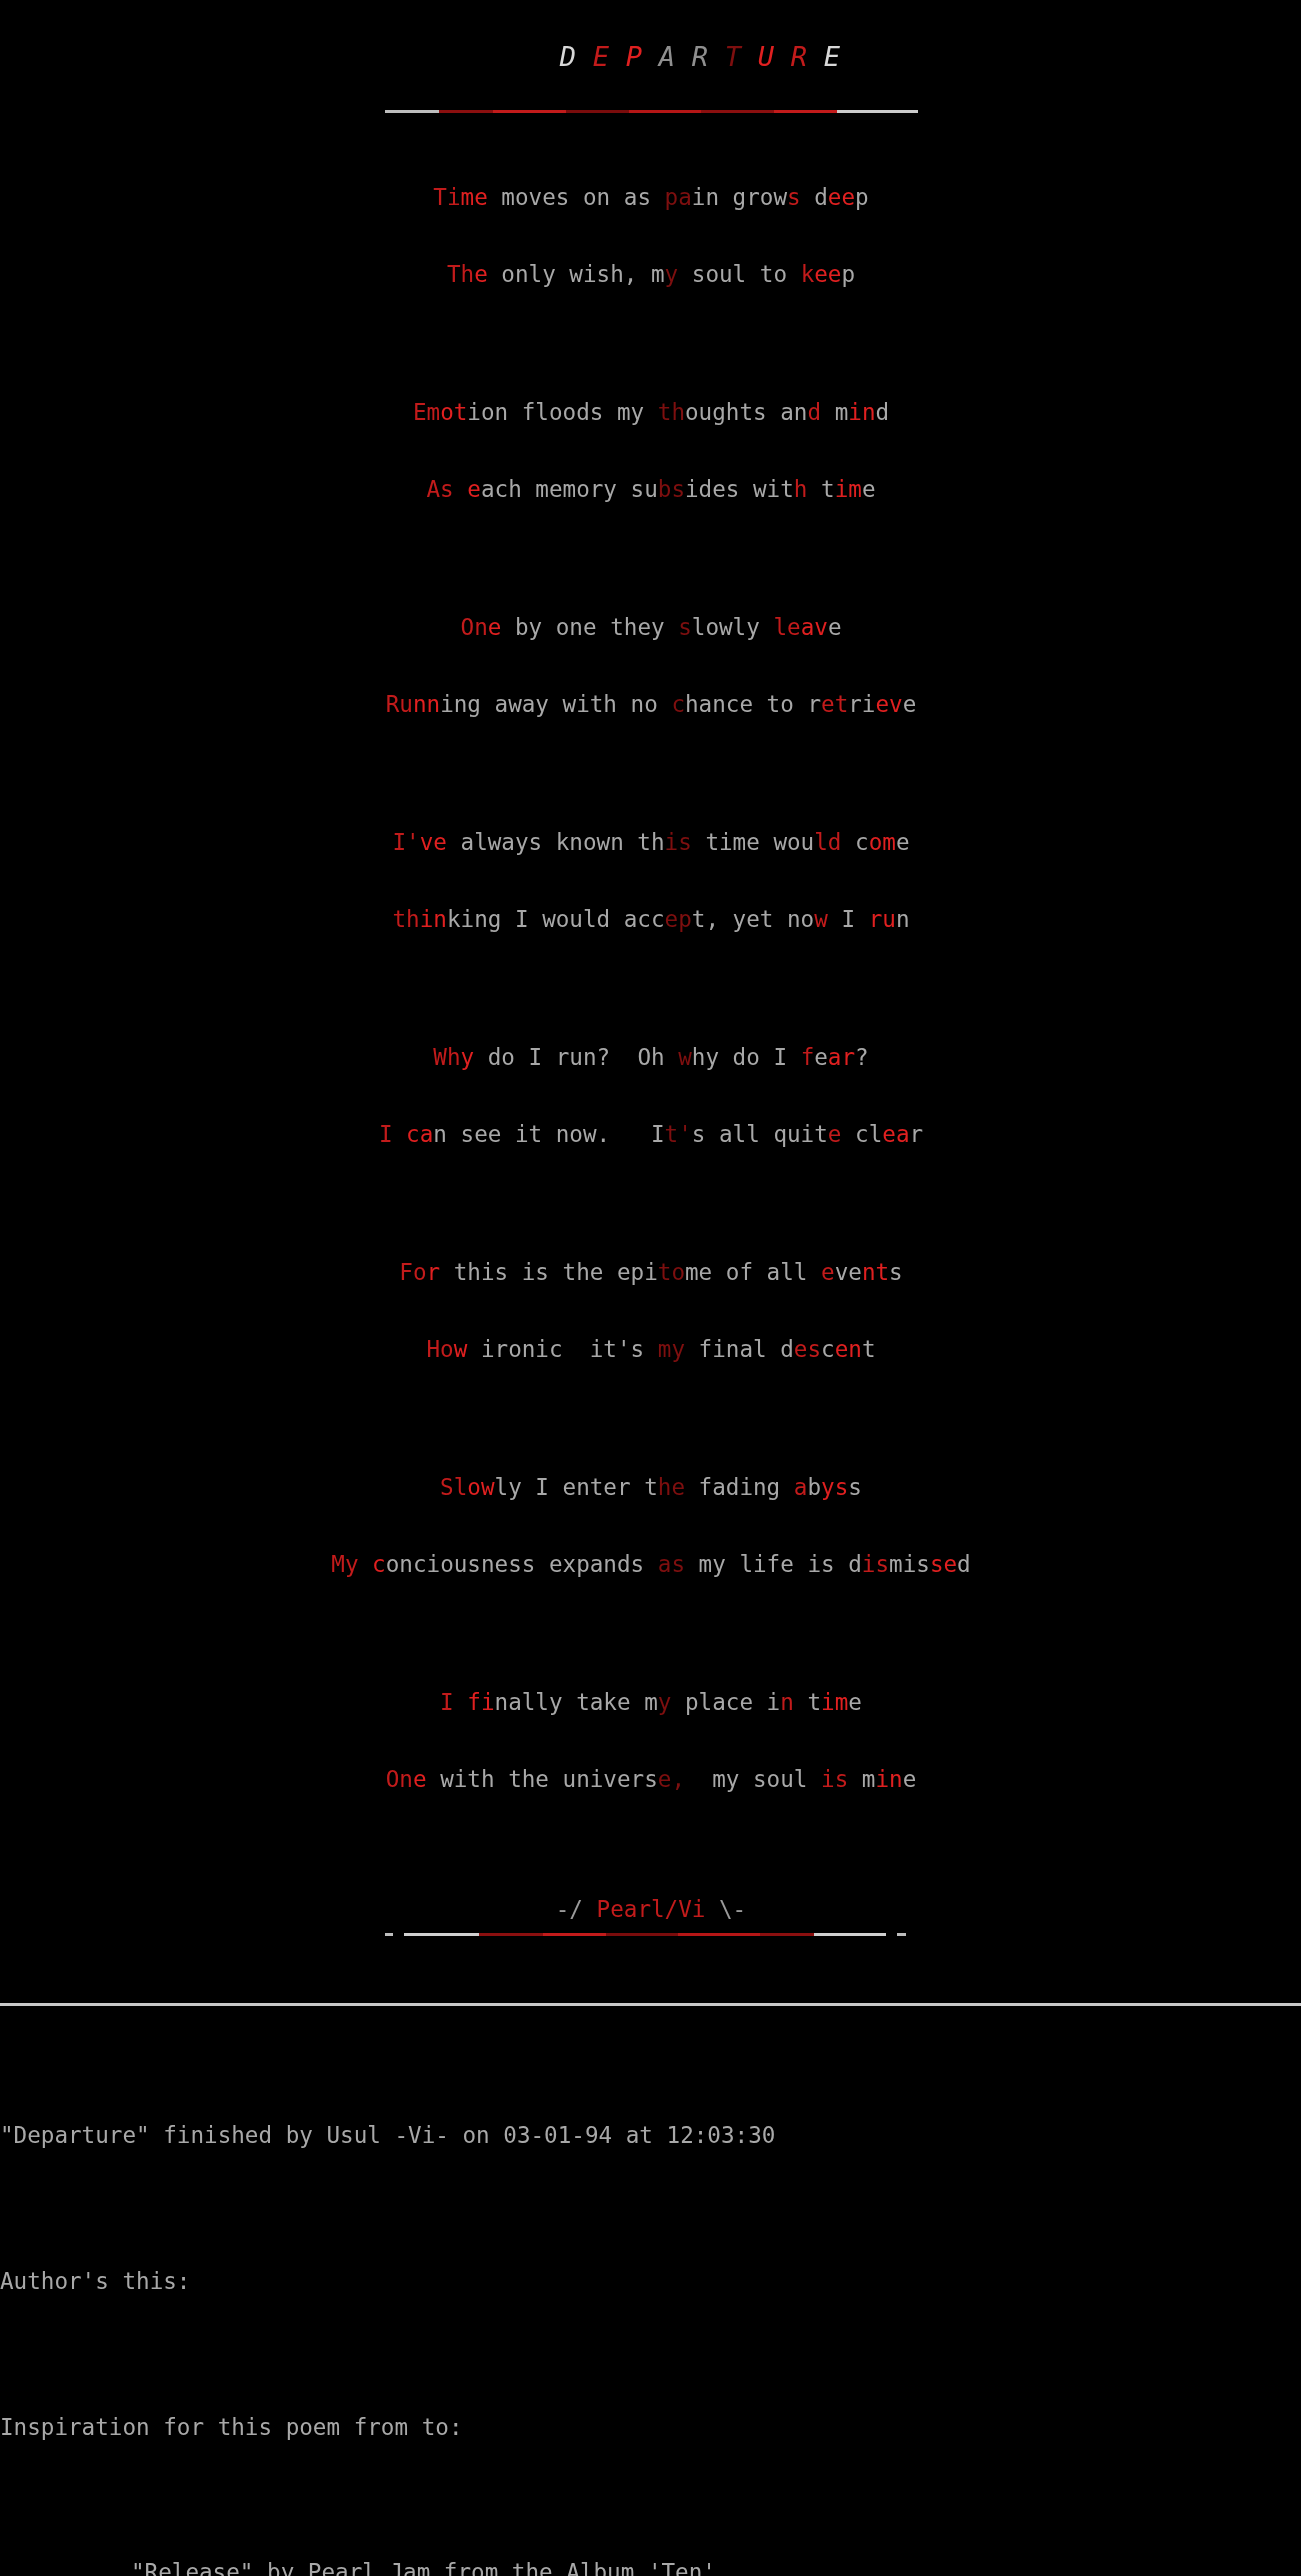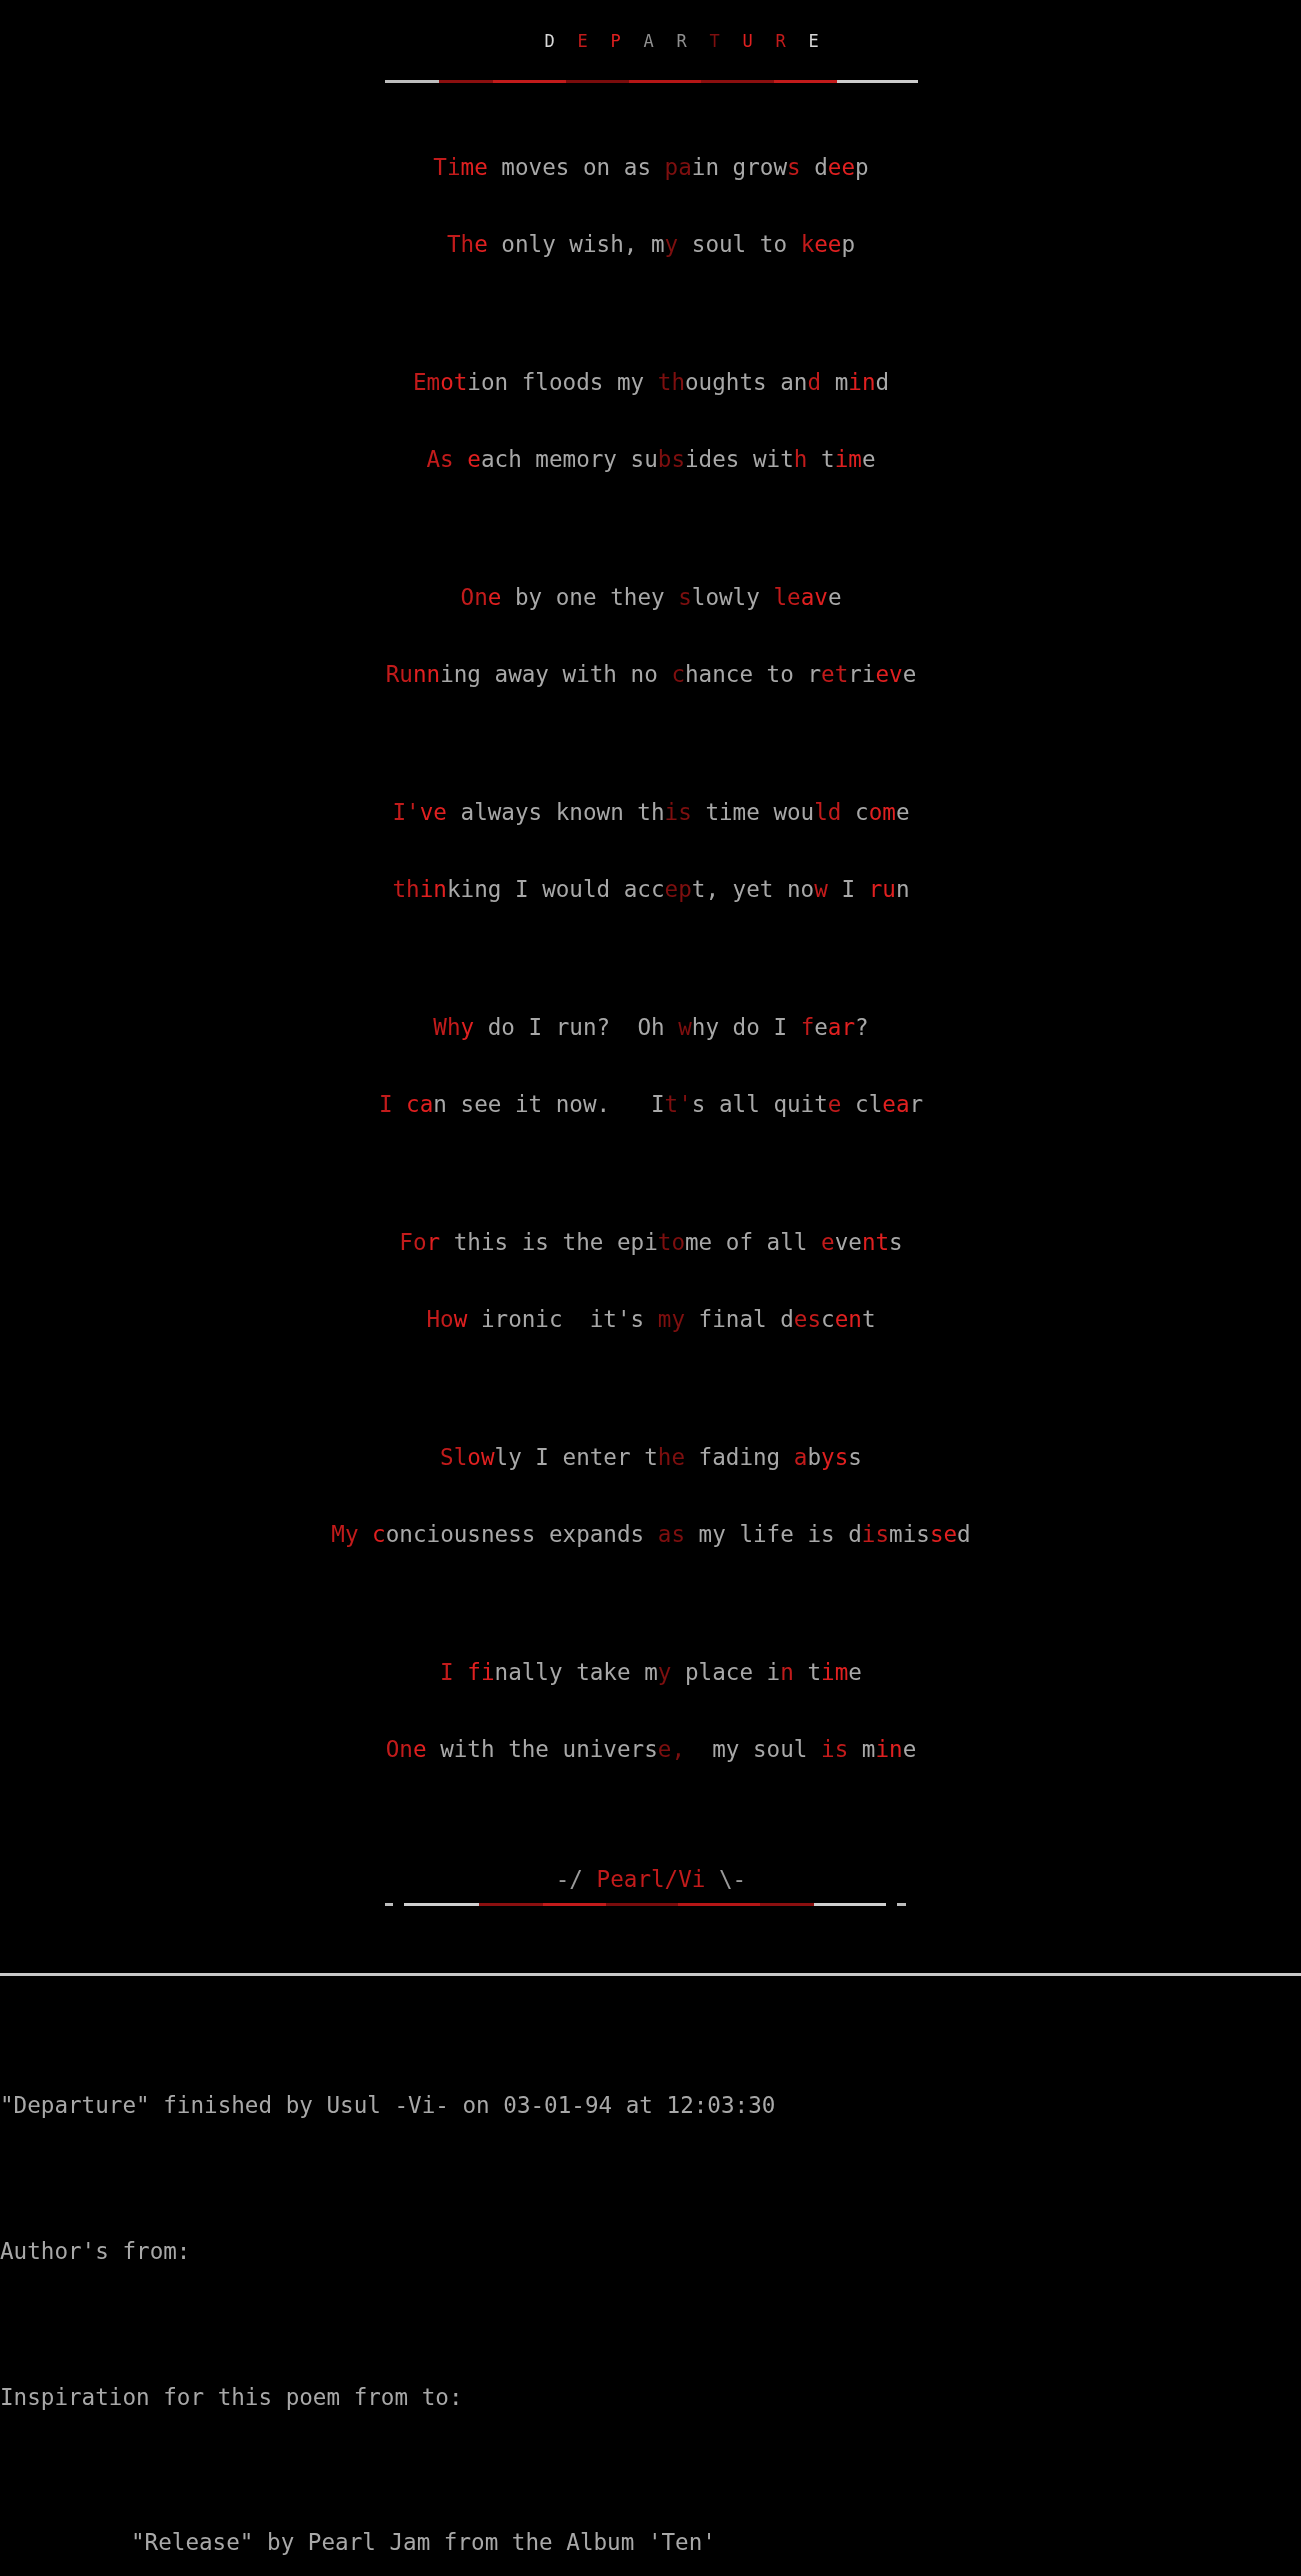--- a/index.html
+++ b/index.html
@@ -21,25 +21,26 @@
     overflow: hidden;
   }
 
   
   .poem-section {
     padding-top: 7.2px;
     padding-bottom: 27px;
   }
   .title-row {
     text-align: center;
-    font-size: 17px;
+    font-size: 27px;
     letter-spacing: 0;
     line-height: 1.0;
     margin-top: 9px;
     white-space: pre;
+    font-style: italic;
   }
   .title-row .ch { display: inline-block; width: 33px; text-align: center; }
   .title-rule {
     width: 533px;
     margin: 12.7px auto 0 auto;
     height: 2.7px;
     background: linear-gradient(to right,
        #bdbdbd 0px, #bdbdbd 54px,
        #8b0f0f 54px, #8b0f0f 108px,
        #c21b1b 108px, #c21b1b 181px,
@@ -170,21 +171,21 @@
     <div class="sig-rule"></div>
   </div>
 
   <div class="gap-block"></div>
   <div class="hr-bar"></div>
 
   <div class="notes">
     <span class="blank"></span>
     <span class="l">"Departure" finished by Usul -Vi- on 03-01-94 at 12:03:30</span>
     <span class="blank"></span>
-    <span class="l">Author's from:</span>
+    <span class="l">Author's this:</span>
     <span class="blank"></span>
     <span class="l">Inspiration for this poem from to:</span>
     <span class="blank"></span>
     <span class="l ind1">"Release" by Pearl Jam from the Album 'Ten'</span>
     
     
     
     
     
     

